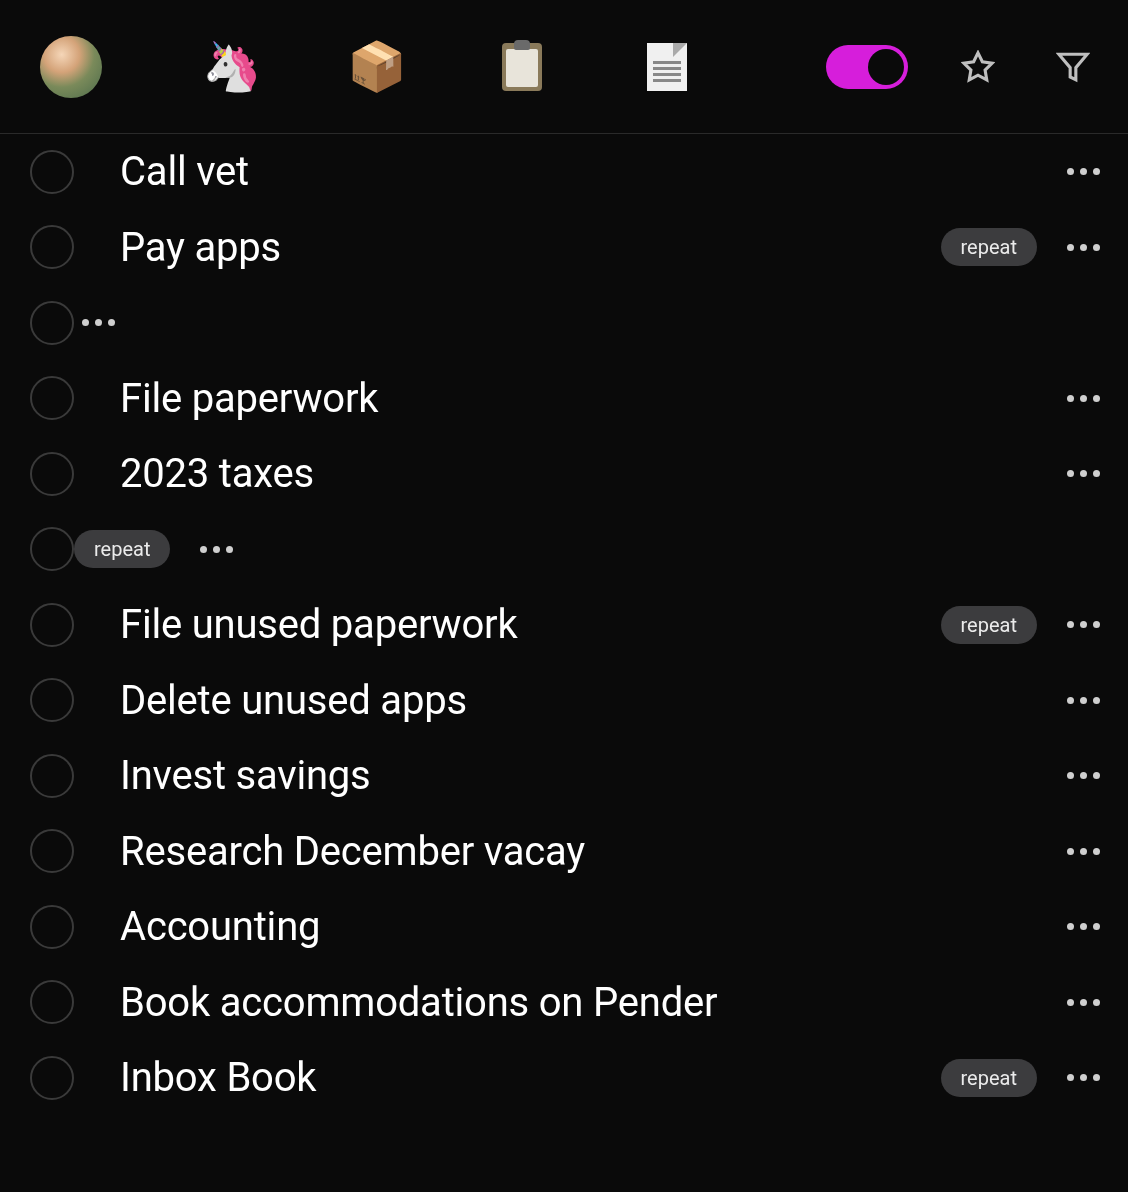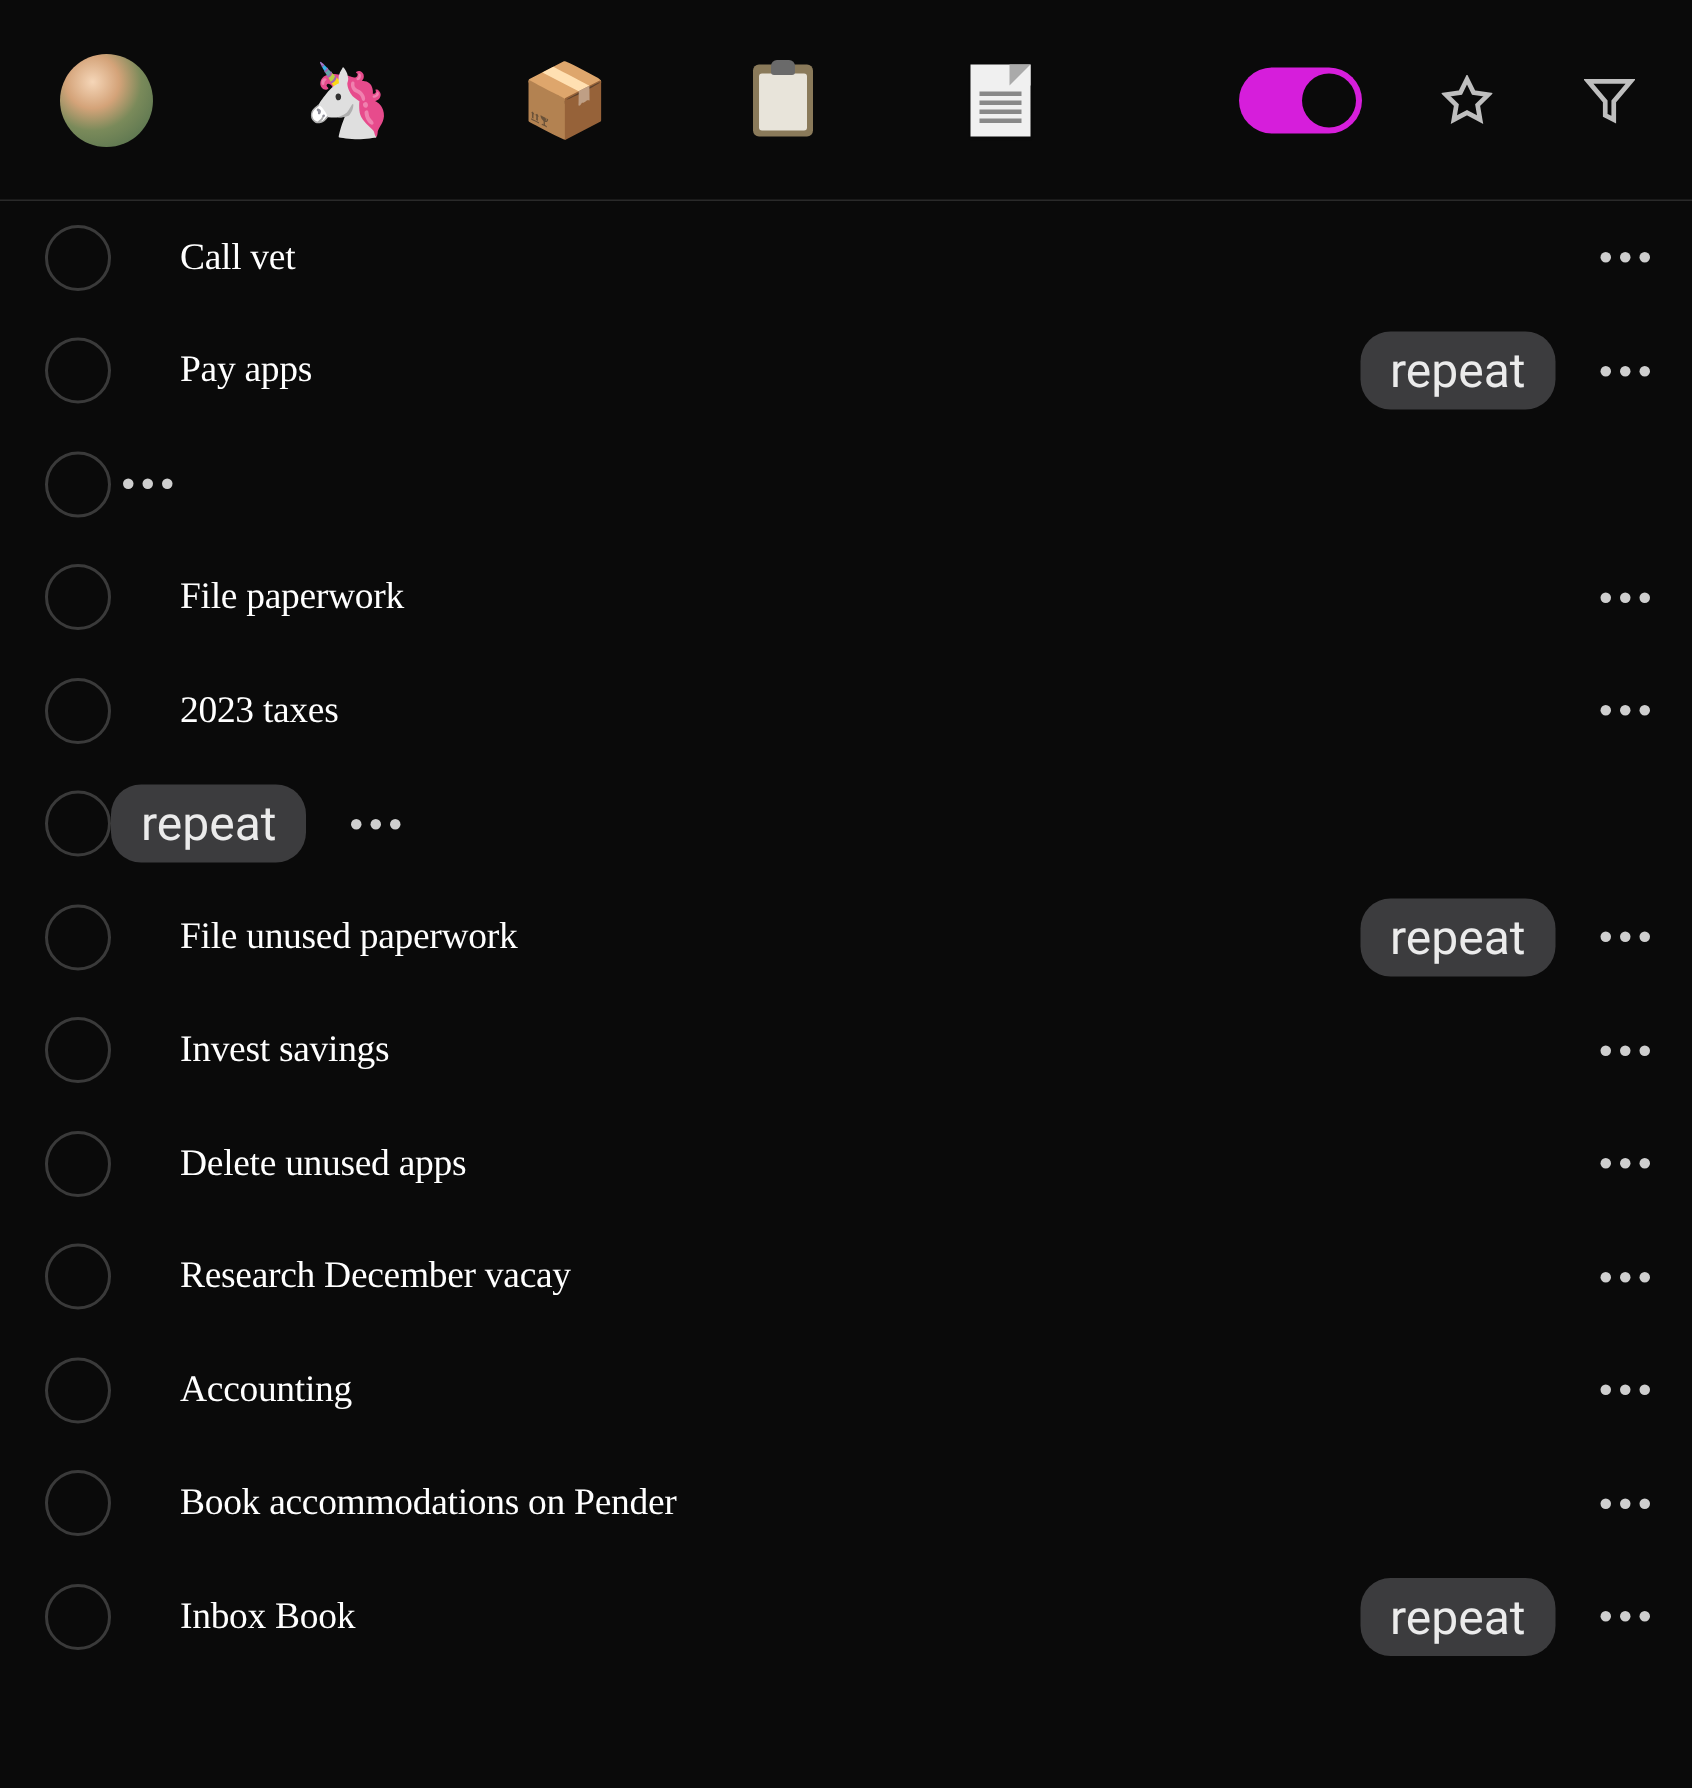--- a/index.html
+++ b/index.html
@@ -89,32 +89,31 @@
     }
     .checkbox {
       width: 44px;
       height: 44px;
       border: 2.5px solid #3a3a3a;
       border-radius: 50%;
       flex-shrink: 0;
       cursor: pointer;
     }
     .task-title {
-      font-size: 25px;
+      font-size: 40px;
       font-weight: 400;
       color: #ffffff;
       margin-left: 46px;
       flex: 1;
       letter-spacing: -0.2px;
-      font-family: Liberation Serif, serif;
     }
     .repeat-badge {
       background: #3c3c3e;
       color: #ebebeb;
-      font-size: 32px;
+      font-size: 20px;
       padding: 7px 20px;
       border-radius: 20px;
       margin-right: 22px;
       flex-shrink: 0;
     }
     .more-button {
       display: flex;
       align-items: center;
       gap: 6px;
       cursor: pointer;
@@ -282,30 +281,30 @@
       <div class="task-title">File unused paperwork</div>
       <div class="repeat-badge">repeat</div>
       <div class="more-button">
         <div class="dot"></div>
         <div class="dot"></div>
         <div class="dot"></div>
       </div>
     </div>
     <div class="task-row">
       <div class="checkbox"></div>
+      <div class="task-title">Delete unused apps</div>
+      <div class="more-button">
+        <div class="dot"></div>
+        <div class="dot"></div>
+        <div class="dot"></div>
+      </div>
+    </div>
+    <div class="task-row">
+      <div class="checkbox"></div>
       <div class="task-title">Invest savings</div>
-      <div class="more-button">
-        <div class="dot"></div>
-        <div class="dot"></div>
-        <div class="dot"></div>
-      </div>
-    </div>
-    <div class="task-row">
-      <div class="checkbox"></div>
-      <div class="task-title">Delete unused apps</div>
       <div class="more-button">
         <div class="dot"></div>
         <div class="dot"></div>
         <div class="dot"></div>
       </div>
     </div>
     <div class="task-row">
       <div class="checkbox"></div>
       <div class="task-title">Research December vacay</div>
       <div class="more-button">

